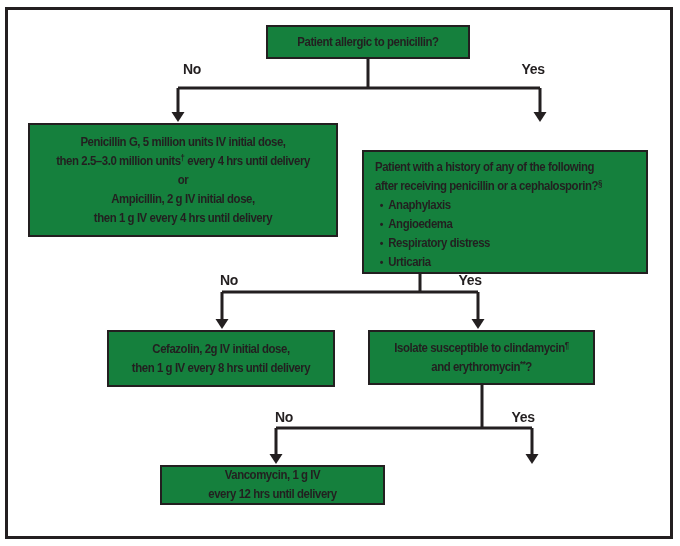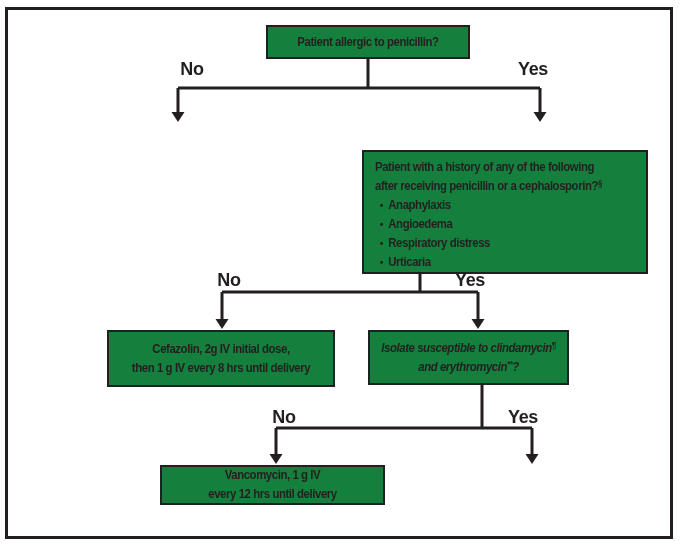--- a/index.html
+++ b/index.html
@@ -49,21 +49,21 @@
   }
   .bullet {
     display: inline-block;
     width: 9px;
     margin-left: 5px;
     font-size: 11px;
   }
   .blabel {
     position: absolute;
     transform: translateX(-50%);
-    font-size: 18px;
+    font-size: 14px;
     font-weight: 700;
     letter-spacing: -0.3px;
     line-height: 16px;
     white-space: nowrap;
   }
   sup {
     font-size: 68%;
     line-height: 0;
     position: relative;
     top: -0.45em;
@@ -95,20 +95,27 @@
     </g>
   </svg>
 
   <div class="box center" style="left:266px; top:25px; width:204px; height:34px;">
     <div class="line">Patient allergic to penicillin?</div>
   </div>
 
   <div class="blabel" style="left:192px; top:61px;">No</div>
   <div class="blabel" style="left:533px; top:61px;">Yes</div>
 
+  <div class="box center" style="left:28px; top:123px; width:310px; height:114px;">
+    <div class="line">Penicillin G, 5 million units IV initial dose,</div>
+    <div class="line">then 2.5–3.0 million units<sup>†</sup> every 4 hrs until delivery</div>
+    <div class="line">or</div>
+    <div class="line">Ampicillin, 2 g IV initial dose,</div>
+    <div class="line">then 1 g IV every 4 hrs until delivery</div>
+  </div>
 
   <div class="box leftalign" style="left:362px; top:123px; width:286px; height:124px;">
     <div class="line">Patient with a history of any of the following</div>
     <div class="line">after receiving penicillin or a cephalosporin?<sup>§</sup></div>
     <div class="bline">
       <span class="bullet">•</span>
       <span>Anaphylaxis</span>
     </div>
     <div class="bline">
       <span class="bullet">•</span>
@@ -125,21 +132,21 @@
   </div>
 
   <div class="blabel" style="left:229px; top:272px;">No</div>
   <div class="blabel" style="left:470px; top:272px;">Yes</div>
 
   <div class="box center" style="left:107px; top:330px; width:228px; height:57px;">
     <div class="line">Cefazolin, 2g IV initial dose,</div>
     <div class="line">then 1 g IV every 8 hrs until delivery</div>
   </div>
 
-  <div class="box center" style="left:368px; top:330px; width:201px; height:55px;font-style:italic;">
+  <div class="box center" style="left:368px; top:330px; width:227px; height:55px;">
     <div class="line">Isolate susceptible to clindamycin<sup>¶</sup></div>
     <div class="line">and erythromycin<sup>**</sup>?</div>
   </div>
 
   <div class="blabel" style="left:284px; top:409px;">No</div>
   <div class="blabel" style="left:523px; top:409px;">Yes</div>
 
   <div class="box center" style="left:160px; top:465px; width:225px; height:40px;">
     <div class="line">Vancomycin, 1 g IV</div>
     <div class="line">every 12 hrs until delivery</div>

